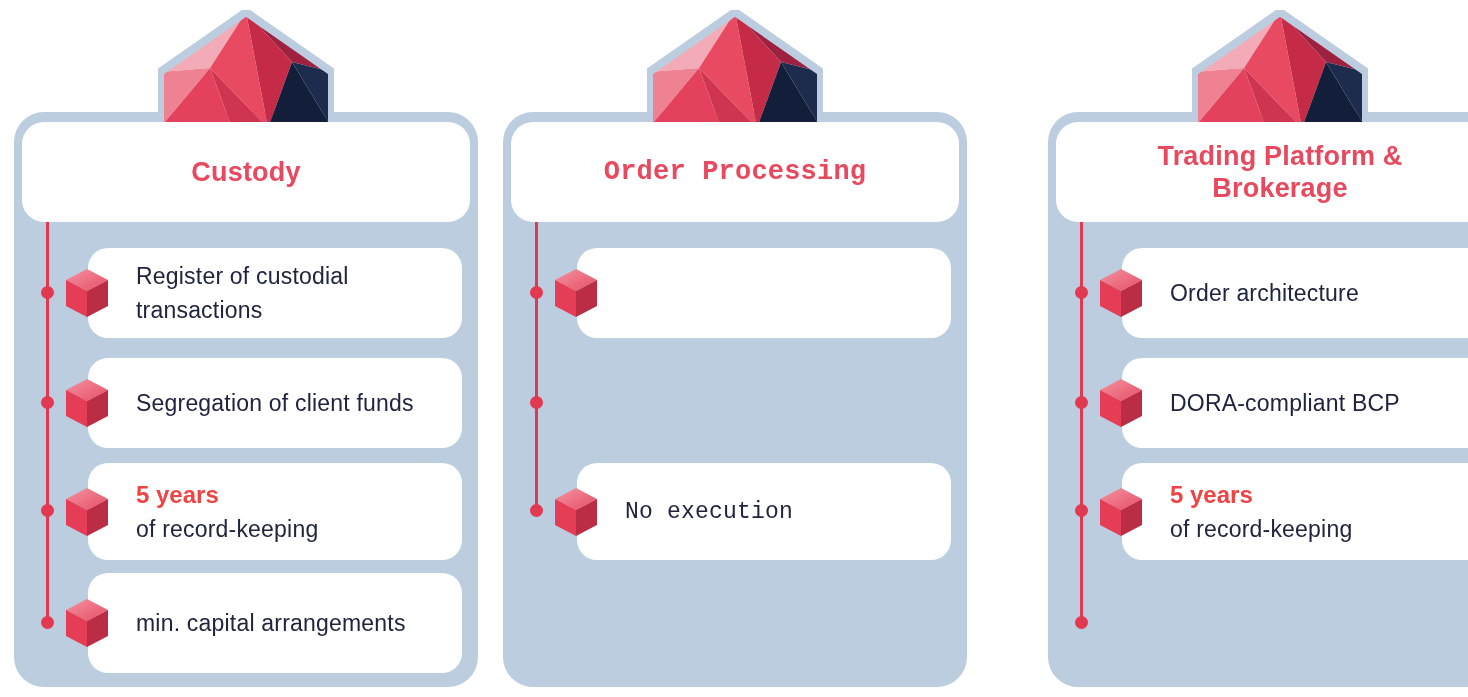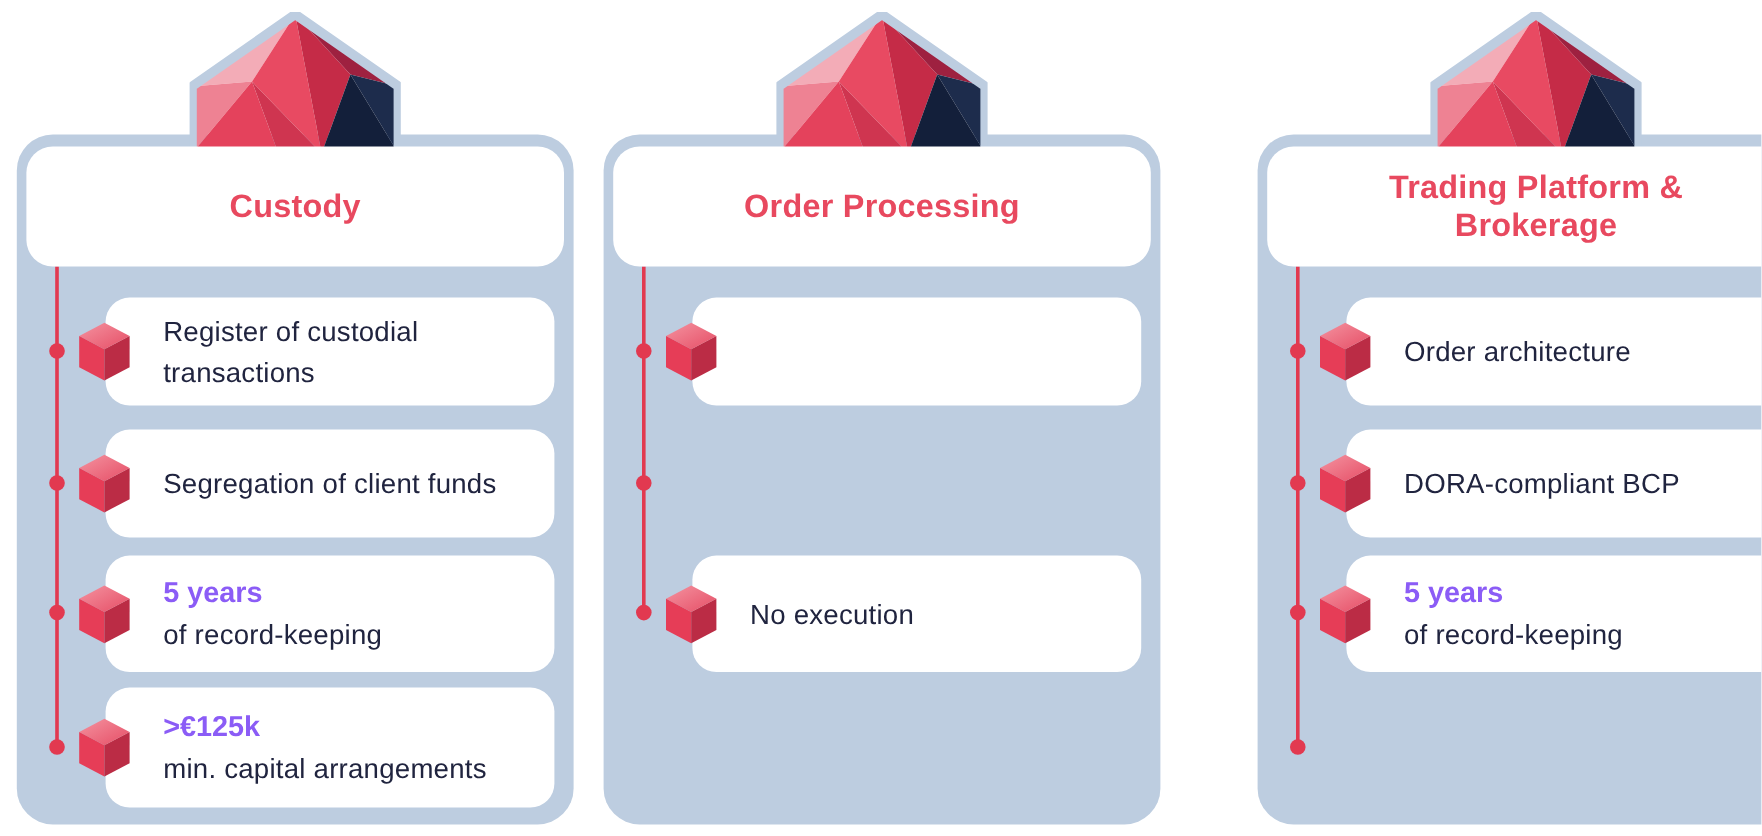--- a/index.html
+++ b/index.html
@@ -5,21 +5,21 @@
   html,body{margin:0;padding:0;background:#ffffff;}
   .stage{
     position:relative;width:1468px;height:697px;background:#ffffff;overflow:hidden;
     font-family:"Liberation Sans", sans-serif;
   }
   .card{
     position:absolute;top:112px;width:464px;height:575px;
     background:#bdcde0;border-radius:30px;
   }
   .card.c1{left:14px;}
-  .card.c2{left:503px;}
+  .card.c2{left:503px;font-family:Liberation Mono, monospace;}
   .card.c3{left:1048px;}
 
   .pentagon{
     position:absolute;top:-102px;left:50%;transform:translateX(-50%);
     width:176px;height:120px;z-index:1;
   }
   .card-header{
     position:absolute;left:8px;right:8px;top:10px;height:100px;
     background:#ffffff;border-radius:22px;z-index:2;
     display:flex;align-items:center;justify-content:center;text-align:center;
@@ -42,21 +42,21 @@
   .item{
     position:absolute;left:74px;width:374px;background:#ffffff;border-radius:20px;
     z-index:2;display:flex;flex-direction:column;justify-content:center;
     padding-left:48px;padding-right:18px;box-sizing:border-box;
   }
   .item.r1{top:136px;height:90px;}
   .item.r2{top:246px;height:90px;}
   .item.r3{top:351px;height:97px;}
   .item.r4{top:461px;height:100px;}
   .item-text{color:#20243f;font-size:23px;line-height:34px;letter-spacing:.2px;}
-  .item-bold{display:block;font-weight:bold;color:#8b5cf6;font-size:24px;line-height:34px;}
+  .item-bold{display:block;font-weight:bold;color:#ef4444;font-size:24px;line-height:34px;}
   .item-bold:empty{display:none;}
   .cube{
     position:absolute;left:-23px;top:50%;transform:translateY(-50%);
     width:44px;height:50px;z-index:3;
   }
   .penticon{
     position:absolute;left:50%;top:46px;transform:translateX(-50%);
     width:58px;height:58px;z-index:2;
   }
 </style>
@@ -141,21 +141,20 @@
       <svg class="cube" viewBox="0 0 44 50">
           <use href="#cubeShape"></use>
         </svg>
       <span class="item-bold">5 years</span>
       <span class="item-text">of record-keeping</span>
     </div>
     <div class="item r4">
       <svg class="cube" viewBox="0 0 44 50">
           <use href="#cubeShape"></use>
         </svg>
-      <span class="item-bold">&gt;€125k</span>
       <span class="item-text">min. capital arrangements</span>
     </div>
   </div>
 
   <div class="card c2">
     <svg class="pentagon" viewBox="0 0 176 120">
       <use href="#pentFacets"></use>
     </svg>
     <svg class="penticon" viewBox="0 0 60 60" fill="none" stroke="#ffffff" stroke-width="2.4" stroke-linecap="round" stroke-linejoin="round">
       <path d="M30,7 a23,23 0 0 1 21,13"></path>

